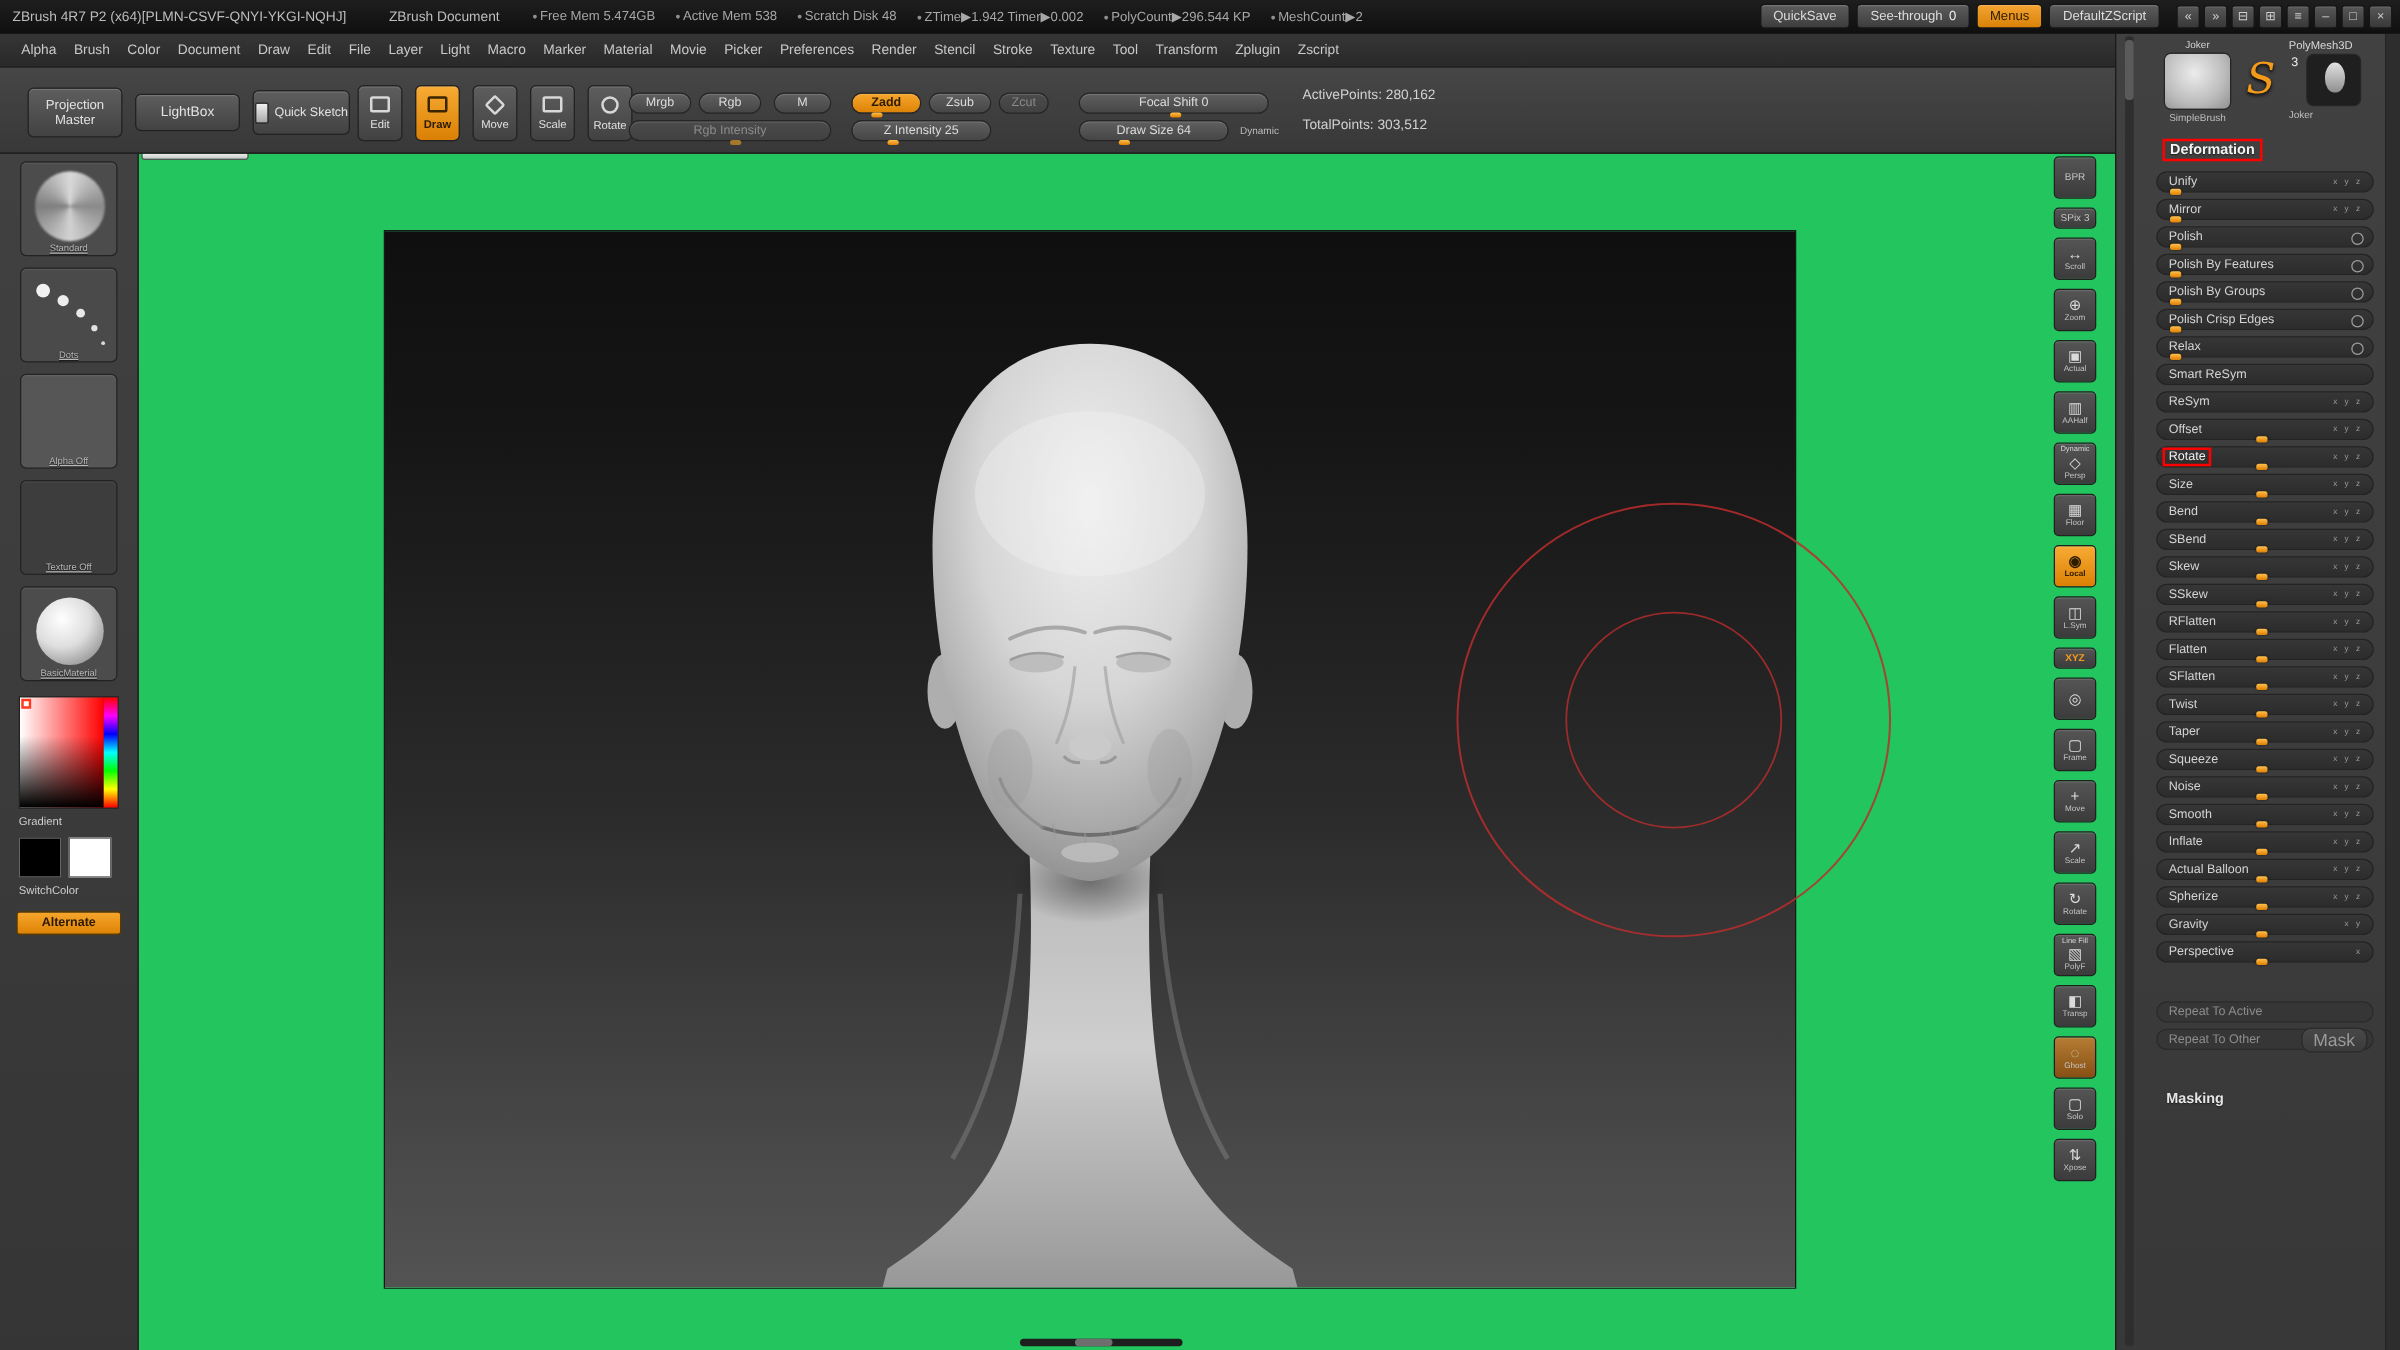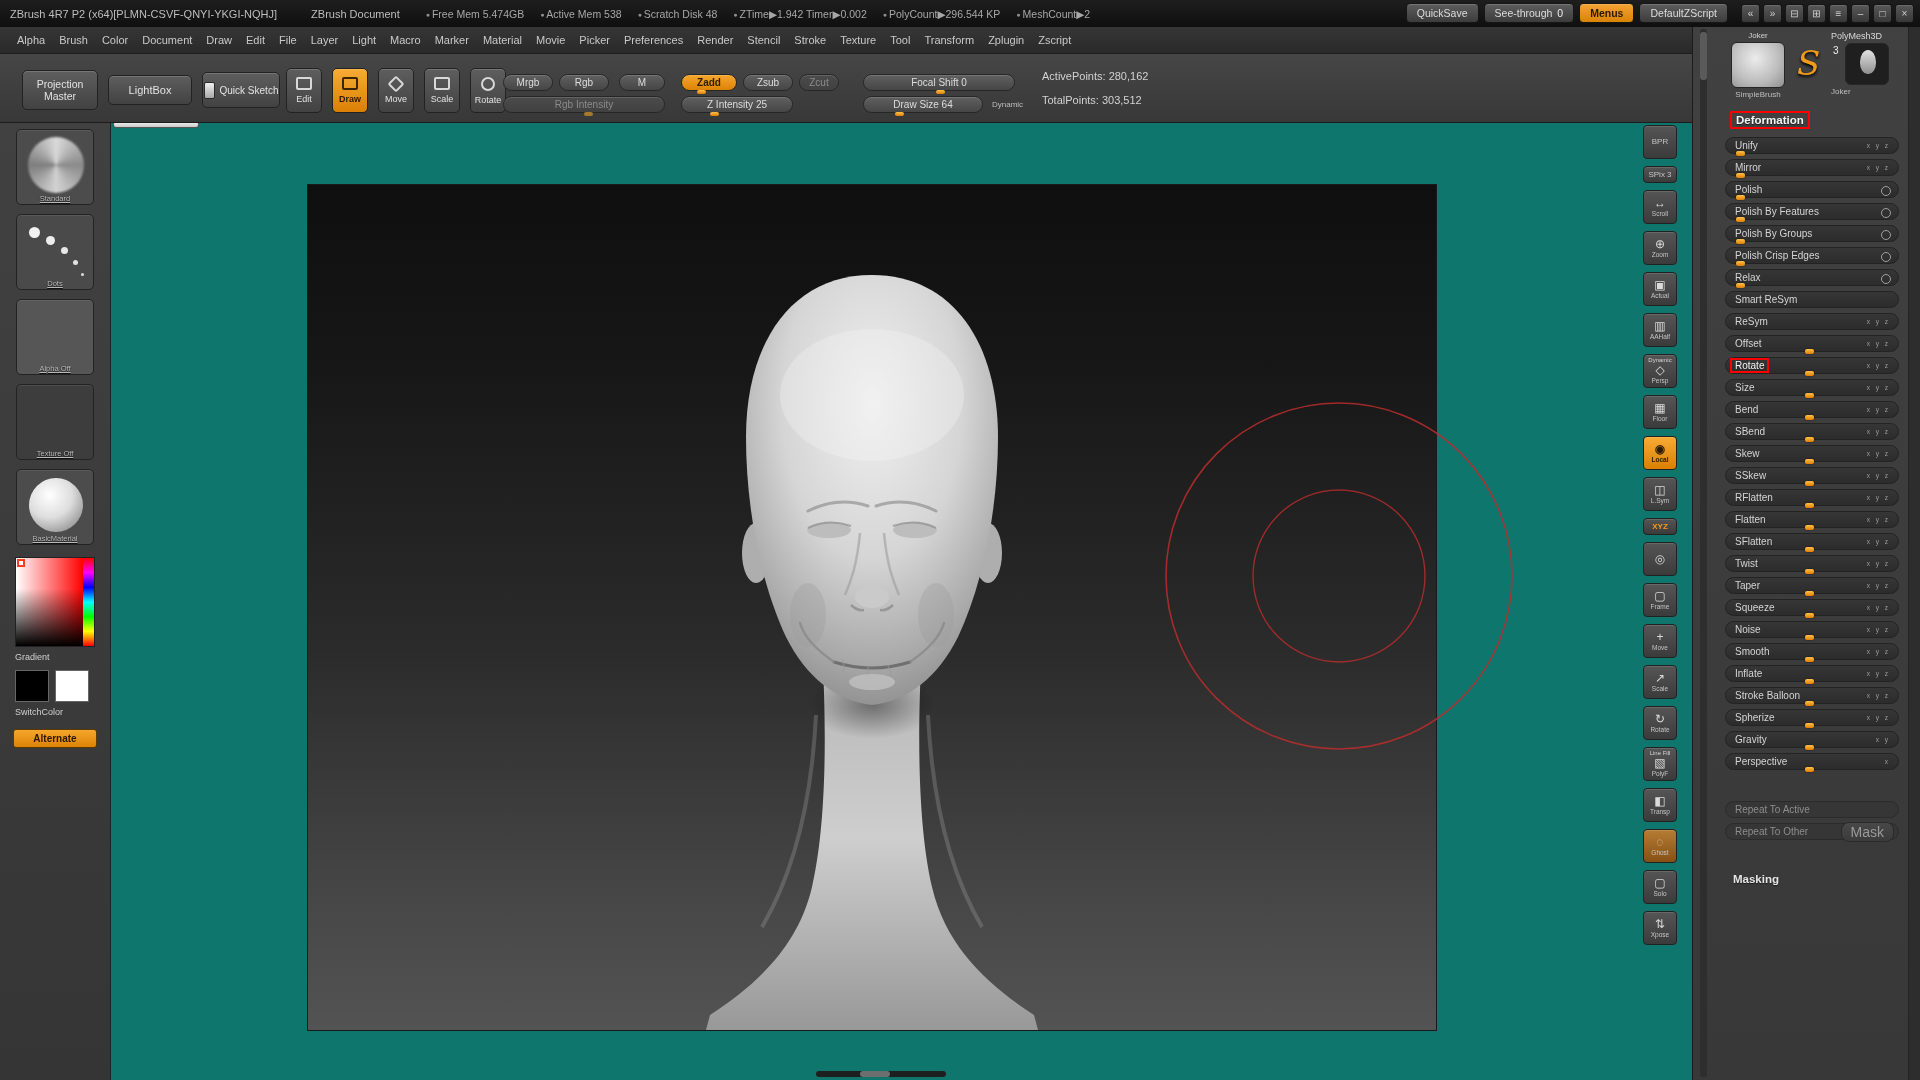--- a/index.html
+++ b/index.html
@@ -8,21 +8,21 @@
   #app{position:absolute;inset:0;width:1920px;height:1080px;background:#2b2b2b;}
 
   
   .titlebar{position:absolute;left:0;top:0;width:1920px;height:27px;background:linear-gradient(#1e1e1e,#0f0f0f);display:flex;align-items:center;font-size:11px;color:#bdbdbd;z-index:40;}
   .tb-title{margin-left:10px;white-space:nowrap;}
   .tb-doc{margin-left:34px;white-space:nowrap;}
   .tb-stats{margin-left:26px;display:flex;gap:16px;font-size:10.5px;color:#a7a7a7;white-space:nowrap;}
   .stat::before{content:"●  ";font-size:7px;color:#8f8f8f;vertical-align:1px;}
   .tb-right{position:absolute;right:6px;top:3px;display:flex;gap:5px;align-items:center;}
   .tb-btn{position:relative;height:20px;padding:0 10px;border-radius:4px;background:linear-gradient(#5d5d5d,#3c3c3c);border:1px solid #161616;font-size:10.5px;color:#ddd;display:flex;align-items:center;gap:5px;box-shadow:inset 0 1px 0 rgba(255,255,255,.15);}
-  .tb-btn.orange{background:linear-gradient(#f4a434,#d98206);color:#2a1a00;font-weight:bold;}
+  .tb-btn.orange{background:linear-gradient(#f4a434,#d98206);color:#2a1a00;font-weight:normal;}
   .tb-btn .sval{color:#eee;}
   .tb-icons{display:flex;gap:3px;margin-left:8px;}
   .tb-icon{width:19px;height:19px;border-radius:3px;background:linear-gradient(#585858,#383838);border:1px solid #161616;font-size:10px;color:#cfcfcf;display:flex;align-items:center;justify-content:center;box-shadow:inset 0 1px 0 rgba(255,255,255,.12);}
 
   
   .menubar{position:absolute;left:0;top:27px;width:1692px;height:27px;background:linear-gradient(#363636,#292929);border-bottom:1px solid #1d1d1d;display:flex;align-items:center;padding-left:10px;z-index:30;}
   .menu-item{font-size:11px;color:#c9c9c9;padding:0 7px;white-space:nowrap;}
 
   
   .shelf{position:absolute;left:0;top:54px;width:1692px;height:69px;background:linear-gradient(#464646,#383838);border-bottom:1px solid #1c1c1c;z-index:20;}
@@ -63,21 +63,21 @@
   .cp-hue{position:absolute;right:0;top:0;width:11px;bottom:0;background:linear-gradient(#f00,#f0f,#00f,#0ff,#0f0,#ff0,#f00);}
   .cp-marker{position:absolute;left:1px;top:1px;width:8px;height:8px;border:2px solid #ff3b1f;background:#fff;}
   .palette-lbl{width:80px;text-align:left;font-size:9px;color:#cfcfcf;margin-top:5px;}
   .swatches{display:flex;gap:6px;margin-top:8px;width:80px;}
   .swatch{width:34px;height:32px;border:1px solid #666;}
   .swatch.black{background:#000;}
   .swatch.white{background:#fff;}
   .alternate-btn{margin-top:12px;width:84px;height:19px;border-radius:3px;background:linear-gradient(#f6a62c,#dd8306);border:1px solid #5a3a00;color:#2a1800;font-size:10px;font-weight:bold;display:flex;align-items:center;justify-content:center;}
 
   
-  .canvas-region{position:absolute;left:111px;top:123px;width:1581px;height:957px;background:#0f766e;overflow:hidden;}
+  .canvas-region{position:absolute;left:111px;top:123px;width:1581px;height:957px;background:#22c55e;overflow:hidden;}
   .zoom-scrubber{position:absolute;left:2px;top:-2px;width:86px;height:7px;border-radius:3px;background:linear-gradient(#f4f4f4,#c9c9c9);border:1px solid #555;}
   .doc{position:absolute;left:197px;top:62px;width:1128px;height:845px;background:linear-gradient(180deg,#0f0f0f 0%,#161616 20%,#2b2b2b 55%,#474747 85%,#535353 100%);box-shadow:0 0 0 1px #191919;}
   .doc svg{position:absolute;left:0;top:0;}
   .cursor-svg{position:absolute;left:0;top:0;pointer-events:none;}
   .h-scroll{position:absolute;left:705px;top:948px;width:130px;height:6px;border-radius:3px;background:#1e1e1e;}
   .h-scroll-nub{width:30px;height:6px;margin-left:44px;border-radius:3px;background:#6e6e6e;}
 
   
   .right-strip{position:absolute;top:2px;right:12px;width:40px;display:flex;flex-direction:column;align-items:center;gap:7px;}
   .strip-item{position:relative;width:34px;height:34px;border-radius:4px;background:linear-gradient(#555,#3b3b3b);border:1px solid #212121;display:flex;flex-direction:column;align-items:center;justify-content:center;box-shadow:inset 0 1px 0 rgba(255,255,255,.12);overflow:hidden;}
@@ -661,21 +661,21 @@
             <span class="lbl">Smooth</span>
             <span class="axes">x y z</span>
           </div>
 
           <div class="def-row kind-slider dot-center" data-name="deformation-row">
             <span class="lbl">Inflate</span>
             <span class="axes">x y z</span>
           </div>
 
           <div class="def-row kind-slider dot-center" data-name="deformation-row">
-            <span class="lbl">Stroke Balloon</span>
+            <span class="lbl">Actual Balloon</span>
             <span class="axes">x y z</span>
           </div>
 
           <div class="def-row kind-slider dot-center" data-name="deformation-row">
             <span class="lbl">Spherize</span>
             <span class="axes">x y z</span>
           </div>
 
           <div class="def-row kind-slider dot-center" data-name="deformation-row">
             <span class="lbl">Gravity</span>

